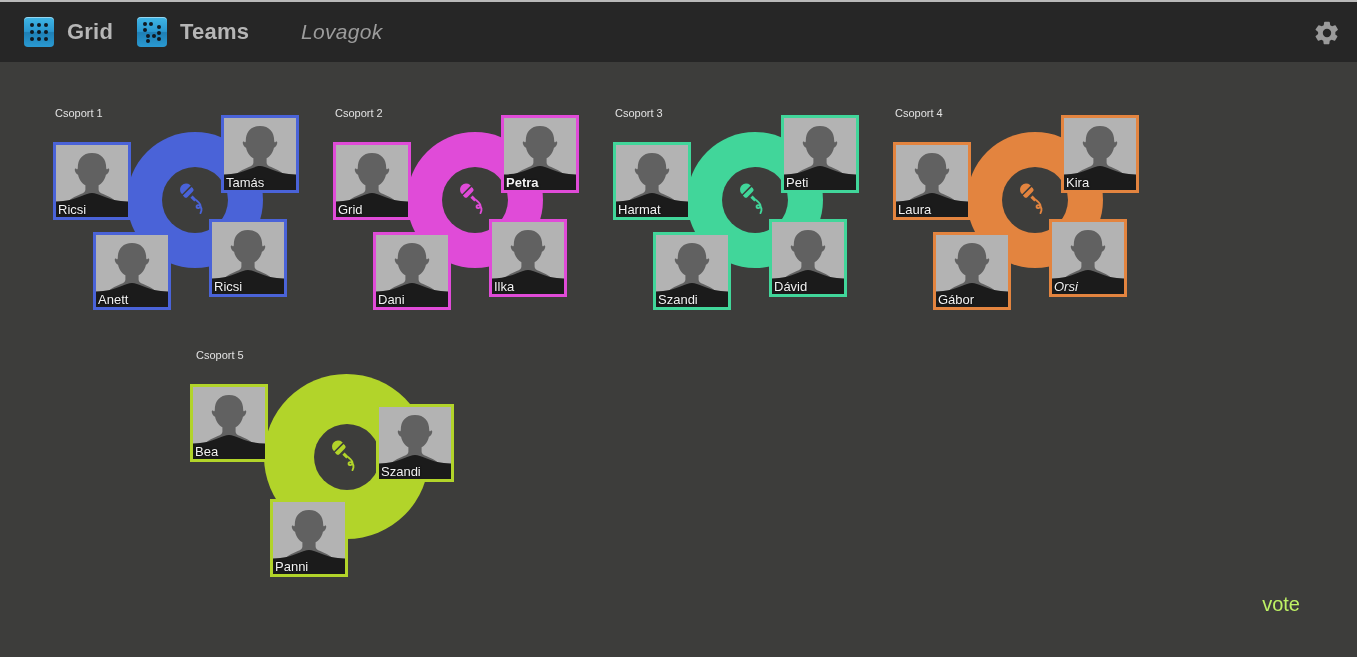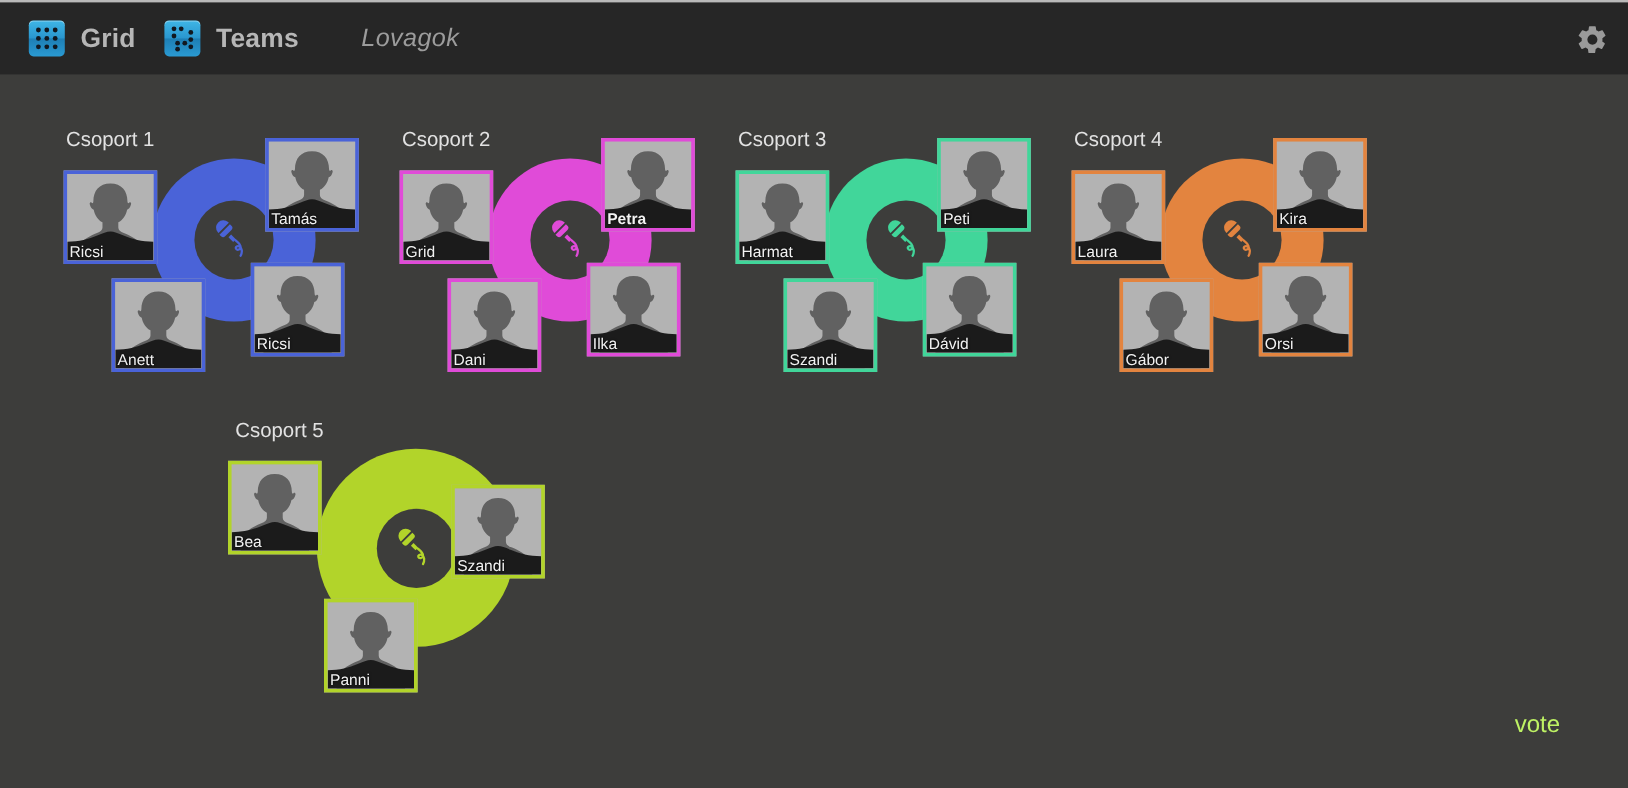--- a/index.html
+++ b/index.html
@@ -84,21 +84,21 @@
   }
   .group {
     position: absolute;
     width: 285px;
     height: 245px;
   }
   .group-title {
     position: absolute;
     left: 10px;
     top: 0px;
-    font-size: 17px;
+    font-size: 11px;
     color: #e2e2e2;
     white-space: nowrap;
   }
   .circle {
     position: absolute;
     border-radius: 50%;
   }
   .mic-badge {
     position: absolute;
     width: 66px;
@@ -381,21 +381,21 @@
       </div>
       <div class="avatar" style="left: 48px; top: 125px; border-color: rgb(227, 132, 63);">
         <svg class="silhouette" viewBox="0 0 72 72" aria-hidden="true">
           <rect x="0" y="0" width="72" height="72" fill="#b3b3b3"></rect>
           <path fill="#616161" d="M36 8c-9.4 0-14.2 6.2-14.2 14.8 0 1.6-.9 1.8-1.4 1.2-.8-.9-1.9-.2-1.6 1.3.5 2.6 2 4.1 3.3 4.4.8 4.6 3.6 8.6 7.3 10.5v4.3c0 2.3-1.7 3.6-4.6 4.6C19.5 51.4 12 54.6 9.4 60.5c-1 2.2-1.6 5.1-1.9 11.5h57c-.3-6.4-.9-9.3-1.9-11.5-2.6-5.9-10.1-9.1-15.4-11.4-2.9-1-4.6-2.3-4.6-4.6v-4.3c3.7-1.9 6.5-5.9 7.3-10.5 1.3-.3 2.8-1.8 3.3-4.4.3-1.5-.8-2.2-1.6-1.3-.5.6-1.4.4-1.4-1.2C50.2 14.2 45.4 8 36 8z"></path>
           <path fill="#1e1e1e" d="M0 54.5h72V72H0z" opacity="0"></path>
           <path fill="#1b1b1b" d="M0 72V56.5c10 0 18-2.4 25-5.2 4.5-1.8 8-3.3 11-3.3 3 0 6.5 1.5 11 3.3 7 2.8 15 5.2 25 5.2V72z"></path>
         </svg>
         <span class="name">Gábor</span>
       </div>
-      <div class="avatar" style="left: 164px; top: 112px; border-color: rgb(227, 132, 63);">
+      <div class="avatar" style="left: 164px; top: 112px; border-color: rgb(227, 132, 63); font-style: italic;">
         <svg class="silhouette" viewBox="0 0 72 72" aria-hidden="true">
           <rect x="0" y="0" width="72" height="72" fill="#b3b3b3"></rect>
           <path fill="#616161" d="M36 8c-9.4 0-14.2 6.2-14.2 14.8 0 1.6-.9 1.8-1.4 1.2-.8-.9-1.9-.2-1.6 1.3.5 2.6 2 4.1 3.3 4.4.8 4.6 3.6 8.6 7.3 10.5v4.3c0 2.3-1.7 3.6-4.6 4.6C19.5 51.4 12 54.6 9.4 60.5c-1 2.2-1.6 5.1-1.9 11.5h57c-.3-6.4-.9-9.3-1.9-11.5-2.6-5.9-10.1-9.1-15.4-11.4-2.9-1-4.6-2.3-4.6-4.6v-4.3c3.7-1.9 6.5-5.9 7.3-10.5 1.3-.3 2.8-1.8 3.3-4.4.3-1.5-.8-2.2-1.6-1.3-.5.6-1.4.4-1.4-1.2C50.2 14.2 45.4 8 36 8z"></path>
           <path fill="#1e1e1e" d="M0 54.5h72V72H0z" opacity="0"></path>
           <path fill="#1b1b1b" d="M0 72V56.5c10 0 18-2.4 25-5.2 4.5-1.8 8-3.3 11-3.3 3 0 6.5 1.5 11 3.3 7 2.8 15 5.2 25 5.2V72z"></path>
         </svg>
         <span class="name">Orsi</span>
       </div>
     </div>
     <div class="group" style="left: 186px; top: 287px;">

